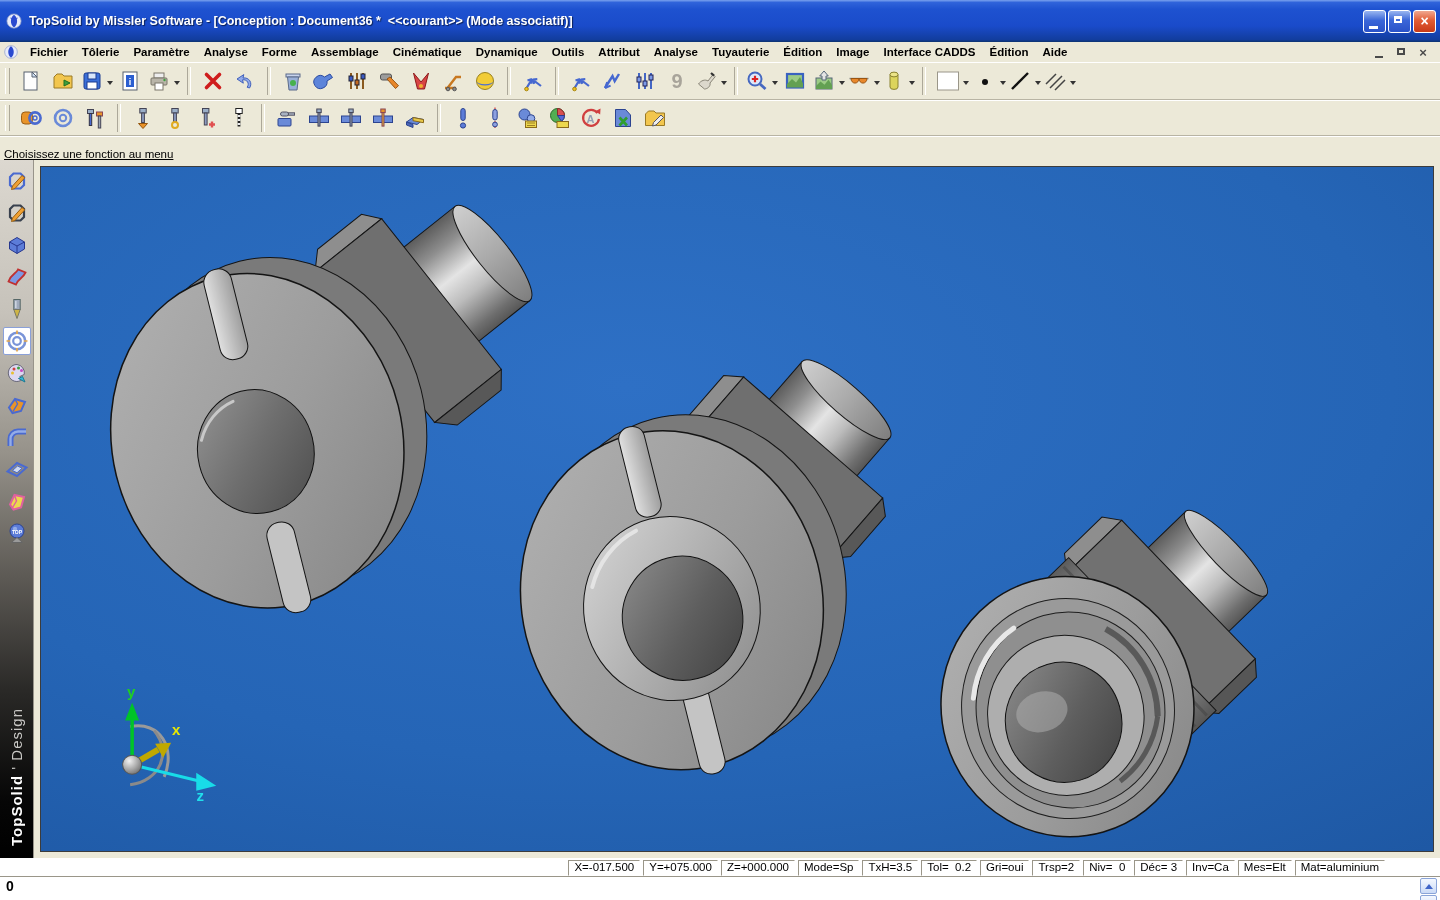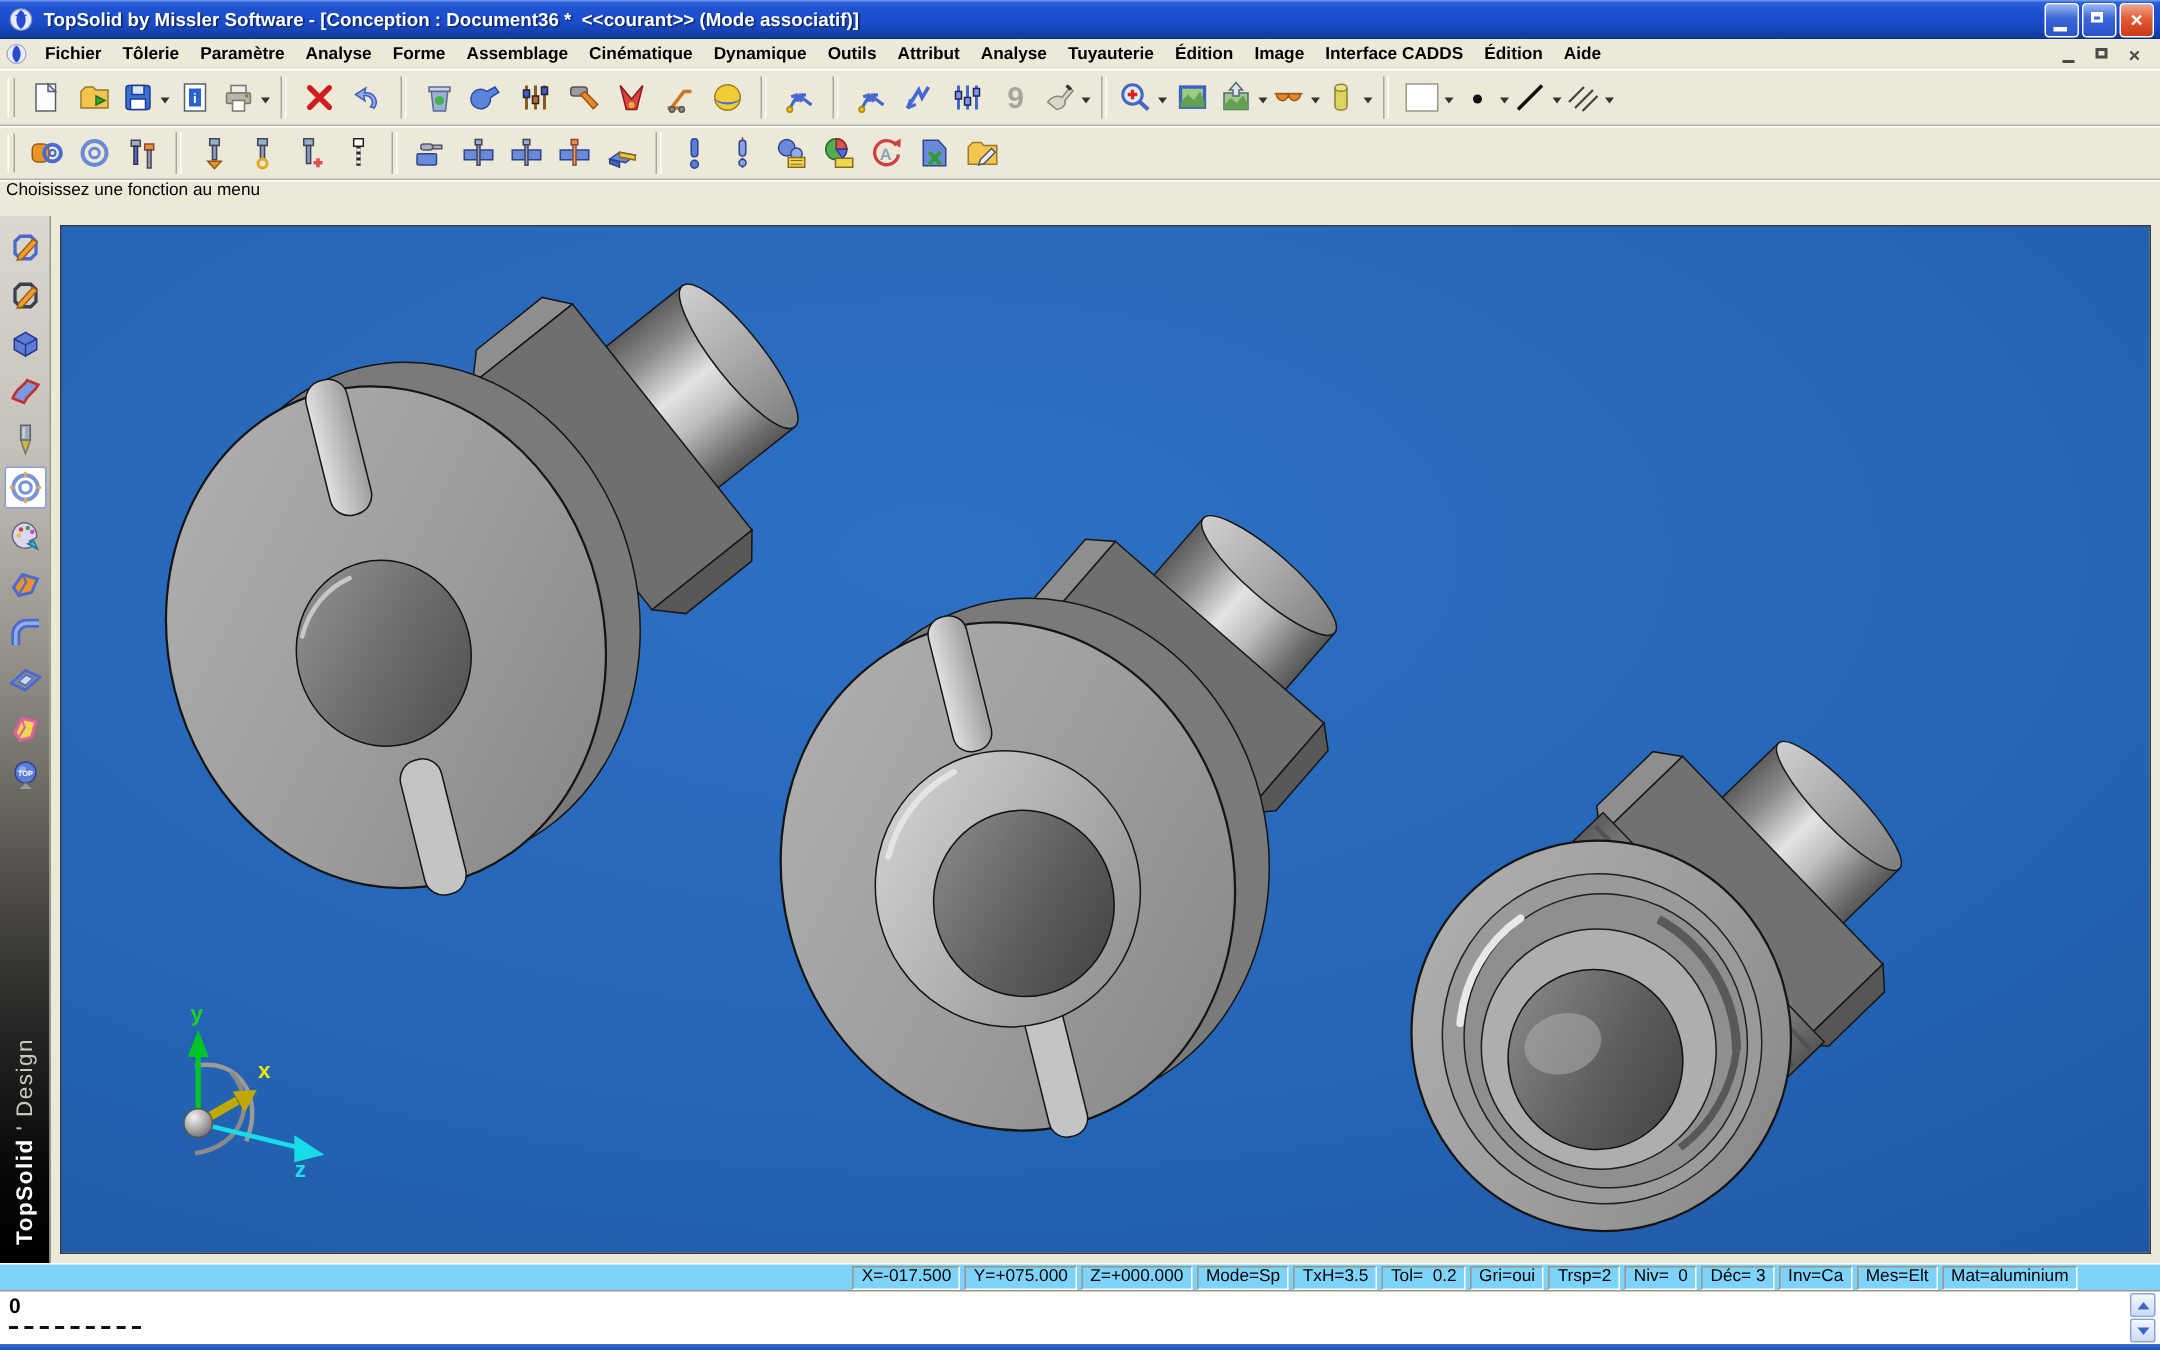--- a/index.html
+++ b/index.html
@@ -1,18 +1,18 @@
 <!DOCTYPE html>
 <html><head>
 <meta charset="utf-8">
 <style>
   html,body{margin:0;padding:0;width:1440px;height:900px;overflow:hidden;
     font-family:"Liberation Sans",sans-serif;background:#ece9d8;}
   
-  .titlebar{height:26px;display:flex;align-items:center;padding:0 3px;box-sizing:border-box;
+  .titlebar{height:42px;display:flex;align-items:center;padding:0 3px;box-sizing:border-box;
     background:linear-gradient(180deg,#7aa2ee 0%,#2f63da 6%,#1e52d0 22%,#1a4bca 62%,#123d9e 94%,#0d336f 100%);}
   .app-logo{width:18px;height:18px;margin:0 2px;flex:0 0 auto;}
   .title-text{color:#fff;font-weight:bold;font-size:12.5px;margin-left:4px;flex:1;
     white-space:pre;overflow:hidden;text-shadow:1px 1px 1px #0a1f55;}
   .wbtns{display:flex;gap:2px;margin-right:1px;}
   .wbtn{width:21px;height:21px;border:1px solid #fff;border-radius:3px;position:relative;
     display:flex;align-items:center;justify-content:center;
     background:linear-gradient(180deg,#9ab6f0,#3a66d8 45%,#2a52c8);}
   .wbtn.close{background:linear-gradient(180deg,#f0a890,#e25c34 45%,#c83a18);}
   .g-min{position:absolute;left:5px;bottom:3px;width:9px;height:3px;background:#fff;}
@@ -33,38 +33,38 @@
   .toolbar1{height:38px;}
   .toolbar2{height:36px;}
   .tb-handle{width:3px;height:26px;border-left:1px solid #fff;border-right:1px solid #aca899;margin:0 3px;}
   .tb-group{display:flex;align-items:center;padding:0 2px;}
   .tb-sep{width:2px;height:28px;border-left:1px solid #aca899;border-right:1px solid #fff;margin:0 4px;}
   .tb-btn{height:30px;min-width:30px;display:flex;align-items:center;justify-content:center;border:1px solid transparent;}
   .tb-btn.wide{min-width:38px;}
   .tbi{display:flex;}
   .caret{width:0;height:0;border:3px solid transparent;border-top:4px solid #333;margin:6px 0 0 3px;}
   
-  .msgline{height:24px;background:#ece9d8;border-top:1px solid #fff;display:flex;align-items:flex-start;
-    font-size:11.5px;padding-left:4px;box-sizing:border-box;}
+  .msgline{height:24px;background:#ece9d8;border-top:1px solid #fff;display:flex;align-items:flex-end;
+    font-size:11.5px;padding-left:4px;box-sizing:border-box;text-decoration:underline;}
   
   .main{height:698px;position:relative;background:#ece9d8;}
   .sidebar{position:absolute;left:0;top:0;width:34px;height:100%;box-sizing:border-box;
     display:flex;flex-direction:column;align-items:center;padding-top:5px;border-right:1px solid #98948a;
     background:linear-gradient(180deg,#dcd8d0 0%,#c6c2ba 22%,#96928a 42%,#5c5954 60%,#2a2927 76%,#060606 92%,#000 100%);}
   .sb-btn{width:28px;height:28px;margin:2px 0;display:flex;align-items:center;justify-content:center;}
   .sb-btn.selected{background:#fff;border:1px solid #8aa0d8;border-radius:2px;box-sizing:border-box;}
   .sb-brand{margin-top:auto;margin-bottom:12px;writing-mode:vertical-rl;transform:rotate(180deg);
     color:#fff;font-size:15px;letter-spacing:1px;white-space:pre;}
   .sb-brand b{font-weight:bold;}
   .sb-brand .lite{color:#c9c8c5;font-weight:normal;}
   .viewport{position:absolute;left:40px;top:6px;width:1394px;height:686px;box-sizing:border-box;
     border:1px solid #3c3c3c;box-shadow:inset 0 0 0 2px #e8e6e0;background:#2565b6;}
   .viewport svg{display:block;width:100%;height:100%;}
   
-  .statusbar{height:18px;background:#7dd3fc;border-top:1px solid #fff;display:flex;align-items:center;
+  .statusbar{height:18px;background:#ffffff;border-top:1px solid #fff;display:flex;align-items:center;
     font-size:11.5px;box-sizing:border-box;}
   .sb-spacer{flex:1;}
   .sb-field{white-space:pre;padding:0 5px;height:14px;line-height:13px;margin-right:3px;
     border:1px solid;border-color:#9a9689 #fff #fff #9a9689;}
   .sb-field:last-child{margin-right:55px;}
   
   .outpanel{height:36px;background:#fff;border-top:1px solid #9a9689;position:relative;
     padding:1px 0 0 6px;box-sizing:border-box;}
   .out-line{font-weight:bold;font-size:14px;line-height:16px;}
   .out-dashes{width:88px;height:6px;border-bottom:2px dashed #111;}

